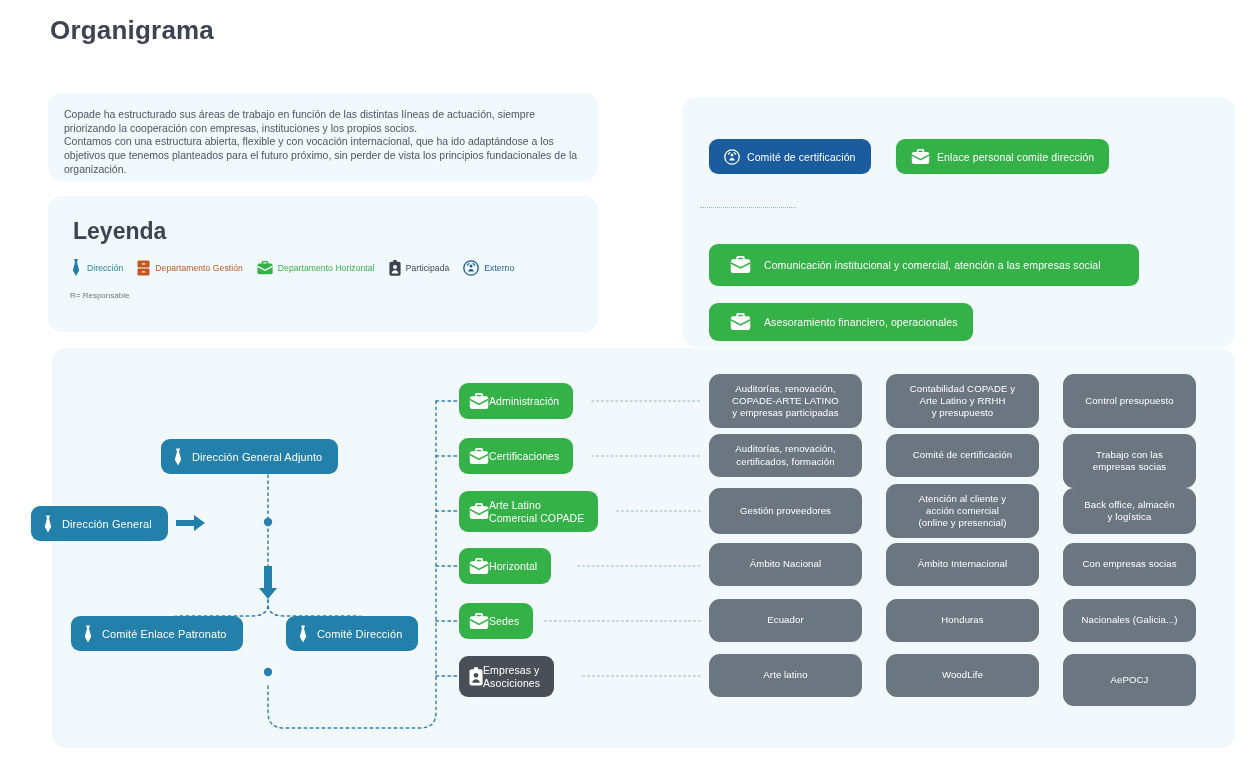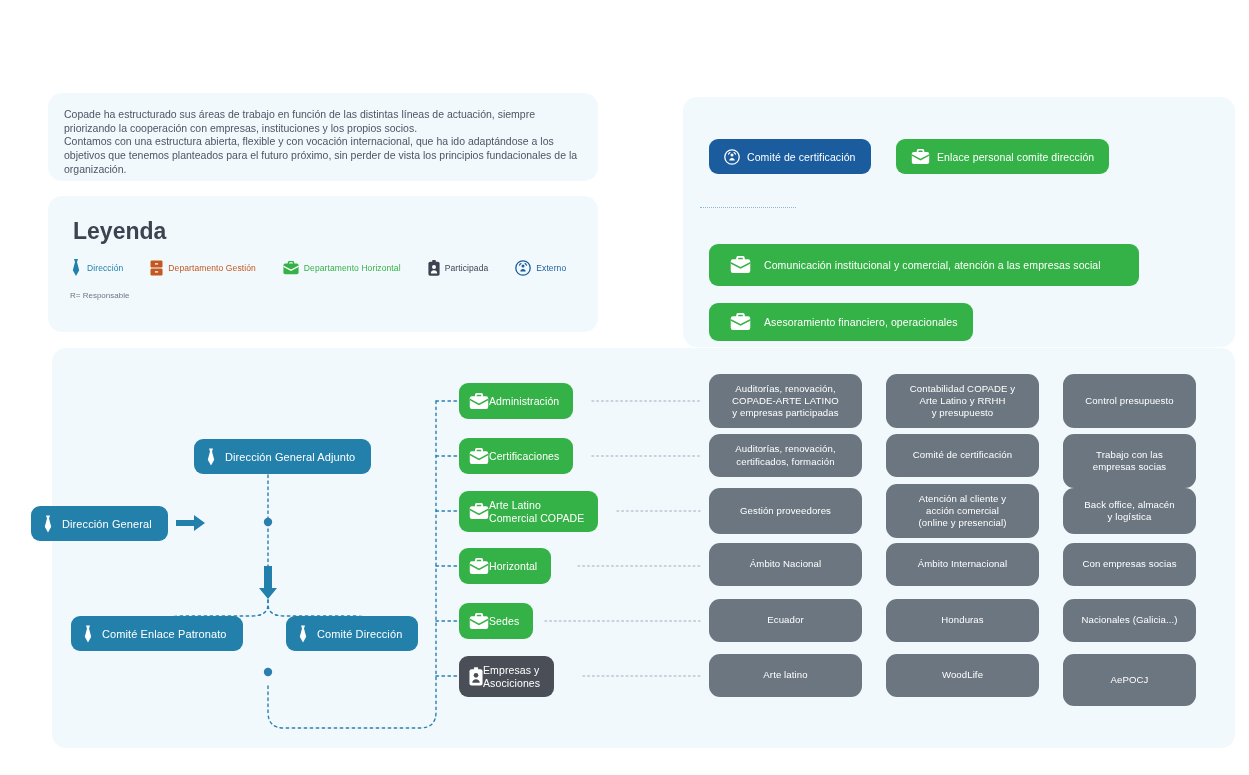--- a/index.html
+++ b/index.html
@@ -61,21 +61,21 @@
     font-size: 23px;
     font-weight: bold;
     color: #3d4350;
   }
   .legend-row {
     position: absolute;
     left: 22px;
     top: 63px;
     display: flex;
     align-items: center;
-    gap: 27px;
+    gap: 14px;
   }
   .legend-item {
     display: flex;
     align-items: center;
     gap: 5px;
     font-size: 8.5px;
     white-space: nowrap;
   }
   .legend-item .lbl { letter-spacing: 0.1px; }
   .legend-note {
@@ -127,21 +127,21 @@
     background: #2280ab;
     color: #ffffff;
     border-radius: 9px;
     font-size: 11px;
     padding: 0 16px 0 11px;
     height: 35px;
     letter-spacing: 0.1px;
     white-space: nowrap;
   }
   #node-dg      { left: 31px;  top: 506px; }
-  #node-dga     { left: 194px; top: 439px; justify-content: flex-end; }
+  #node-dga     { left: 161px; top: 439px; justify-content: flex-end; }
   #node-cep     { left: 71px;  top: 616px; }
   #node-cd      { left: 286px; top: 616px; }
 
   
   #dg-arrow {
     position: absolute;
     left: 176px;
     top: 514px;
     width: 30px;
     height: 18px;
@@ -195,20 +195,21 @@
     padding: 4px 8px;
     white-space: pre-line;
     letter-spacing: 0.1px;
   }
 </style>
 </head>
 <body>
 
 <div id="root">
 
+  <div class="page-title">Organigrama</div>
 
   <div class="panel" id="intro-panel">
     <div class="intro-text" id="intro-p1">Copade ha estructurado sus áreas de trabajo en función de las distintas líneas de actuación, siempre priorizando la cooperación con empresas, instituciones y los propios socios.</div>
     <div class="intro-text" id="intro-p2">Contamos con una estructura abierta, flexible y con vocación internacional, que ha ido adaptándose a los objetivos que tenemos planteados para el futuro próximo, sin perder de vista los principios fundacionales de la organización.</div>
   </div>
 
   <div class="panel" id="legend-panel">
     <div class="legend-title">Leyenda</div>
     <div class="legend-row">
 

